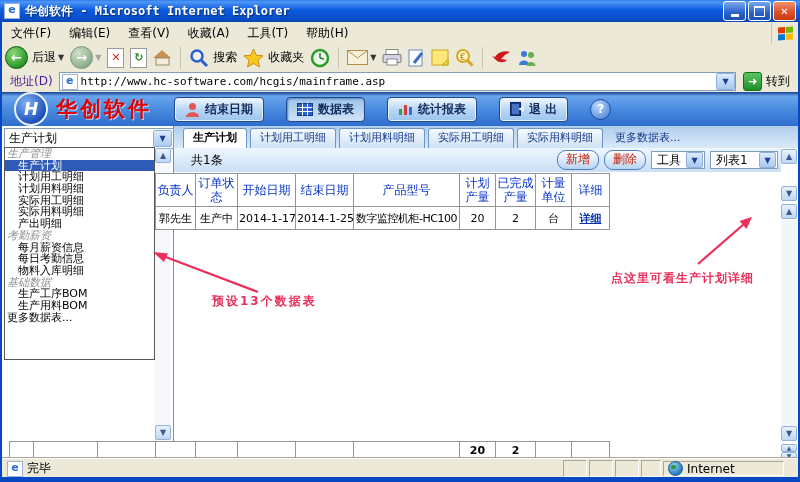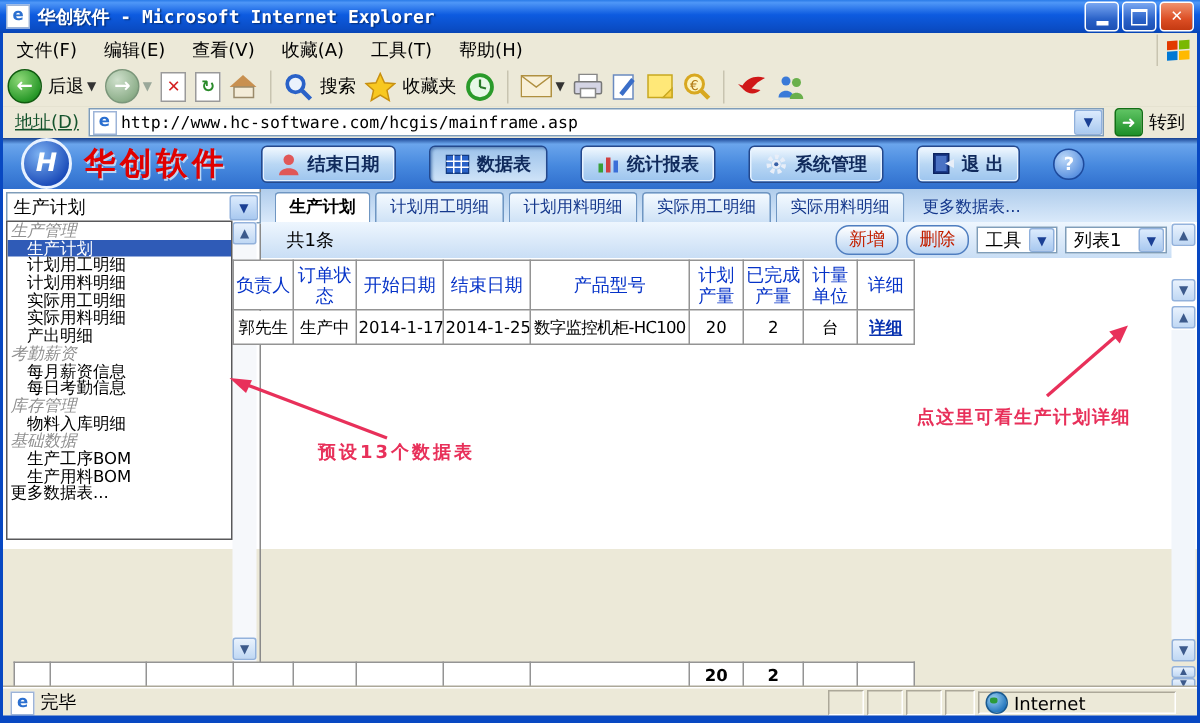--- a/index.html
+++ b/index.html
@@ -43,21 +43,21 @@
   .circ.green{background:radial-gradient(circle at 35% 30%,#8ed878,#2a9a2a 70%,#147014);border:1px solid #0f5a0f;}
   .circ.gray{background:radial-gradient(circle at 35% 30%,#cfe0cc,#8fb08c 70%,#6d8c6c);border:1px solid #7a967a;}
   .ddarrow{font-size:8px;color:#333;margin-left:2px;}
   .doc{width:15px;height:18px;background:#fff;border:1px solid #9a9a9a;display:flex;align-items:center;justify-content:center;
     font-weight:bold;font-size:11px;}
   .lbl{margin-left:4px;}
 
   
   .addressbar{position:absolute;left:2px;top:71px;width:796px;height:21px;background:#ece9d8;
     display:flex;align-items:center;border-bottom:1px solid #b8b4a0;}
-  .addr-label{margin:0 6px 0 8px;color:#14532d;text-decoration:underline;}
+  .addr-label{margin:0 6px 0 8px;color:#4c1d95;}
   .addr-input{flex:1;height:17px;background:#fff;border:1px solid #7f9db9;display:flex;align-items:center;overflow:hidden;}
   .addr-input .url{font-family:"DejaVu Sans Mono",monospace;font-size:11px;white-space:nowrap;margin-left:3px;}
   .addr-drop{width:17px;height:15px;margin-left:auto;background:linear-gradient(180deg,#dcebfd,#a9c9f0);
     border:1px solid #8fb0dc;border-radius:2px;color:#1a3f94;font-size:8px;display:flex;align-items:center;justify-content:center;}
   .gobtn{display:flex;align-items:center;margin:0 8px 0 7px;}
   .gocirc{width:17px;height:17px;border-radius:3px;background:linear-gradient(180deg,#5fc463,#1d8f28);
     border:1px solid #127016;color:#fff;font-weight:bold;font-size:11px;display:flex;align-items:center;justify-content:center;}
 
   
   .appheader{position:absolute;left:2px;top:92px;width:796px;height:34px;
@@ -71,21 +71,21 @@
   .navbtn{height:23px;padding:0 10px;margin-left:22px;border:1px solid #24488c;border-radius:4px;
     background:linear-gradient(180deg,#f2f9ff,#b9d7f4 50%,#9cc4ee);
     box-shadow:inset 0 0 0 1px #e6f2ff;display:flex;align-items:center;gap:5px;
     font-weight:bold;color:#102a5c;font-size:12px;}
   .navbtn.pressed{background:linear-gradient(180deg,#9cc2ea,#cfe3f8);box-shadow:inset 1px 1px 2px #5a84b8;}
   .helpcirc{width:19px;height:19px;border-radius:50%;margin-left:22px;
     background:radial-gradient(circle at 35% 30%,#bcd8f8,#3a7ad8);border:1px solid #1e4a9c;
     color:#fff;font-weight:bold;font-size:12px;display:flex;align-items:center;justify-content:center;}
 
   
-  .content{position:absolute;left:2px;top:126px;width:796px;height:240px;background:#fff;}
+  .content{position:absolute;left:2px;top:126px;width:796px;height:332px;background:#fff;}
   .vsplit{position:absolute;left:171px;top:0;width:1px;height:332px;background:#8a8a8a;}
 
   
   .side-combo{position:absolute;left:2px;top:2px;width:168px;height:19px;background:#fff;
     border:1px solid #7f9db9;display:flex;align-items:center;}
   .side-combo .val{margin-left:4px;}
   .combo-btn{width:17px;height:15px;margin-left:auto;margin-right:1px;
     background:linear-gradient(180deg,#dcebfd,#a9c9f0);border:1px solid #8fb0dc;border-radius:2px;
     color:#1a3f94;font-size:8px;display:flex;align-items:center;justify-content:center;}
   .sidescroll{position:absolute;left:153px;top:22px;width:16px;height:308px;background:#f6f8fb;}
@@ -152,21 +152,21 @@
   .note{position:absolute;color:#e8305a;font-weight:bold;font-size:12px;letter-spacing:2px;z-index:5;white-space:nowrap;}
   .note1{left:212px;top:293px;}
   .note2{left:611px;top:270px;letter-spacing:1px;}
 
   
   .statusbar{position:absolute;left:2px;top:458px;width:796px;height:19px;background:#ece9d8;
     border-top:1px solid #fff;display:flex;align-items:center;box-shadow:0 -1px 0 #aca899;}
   .statusbar .stxt{margin-left:4px;}
   .spanel{height:15px;border:1px solid;border-color:#aca899 #fff #fff #aca899;margin-left:2px;}
   .sp1{width:22px;margin-left:auto;} .sp2{width:22px;} .sp3{width:22px;} .sp4{width:18px;}
-  .spnet{width:132px;display:flex;align-items:center;gap:4px;padding-left:4px;box-sizing:border-box;margin-right:14px;}
+  .spnet{width:121px;display:flex;align-items:center;gap:4px;padding-left:4px;box-sizing:border-box;margin-right:14px;}
   .globe{width:13px;height:13px;border-radius:50%;background:radial-gradient(circle at 35% 30%,#9ad0f0,#2a7ac0 70%);
     border:1px solid #1a5a90;position:relative;flex:0 0 auto;}
   .globe::after{content:"";position:absolute;left:2px;top:3px;width:5px;height:4px;background:#2a9a3a;border-radius:40%;}
 
   
   .brd-l{position:absolute;left:0;top:22px;width:2px;height:460px;background:#0848c2;}
   .brd-r{position:absolute;left:798px;top:22px;width:2px;height:460px;background:#0848c2;}
   .brd-b{position:absolute;left:0;top:477px;width:800px;height:5px;background:#0848c2;}
 
   svg text{font-family:"DejaVu Sans",sans-serif;}
@@ -333,28 +333,20 @@
         </svg>
       <span>数据表</span>
     </span>
     <span class="navbtn">
       <svg width="15" height="14">
           <rect x="1" y="7" width="3" height="6" fill="#38a038"></rect>
           <rect x="6" y="3" width="3" height="10" fill="#d04040"></rect>
           <rect x="11" y="5" width="3" height="8" fill="#3a6ed8"></rect>
         </svg>
       <span>统计报表</span>
-    </span>
-    <span class="navbtn">
-      <svg width="15" height="15">
-          <circle cx="7.5" cy="7.5" r="5" fill="none" stroke="#e8eef8" stroke-width="3" stroke-dasharray="2.5,2"></circle>
-          <circle cx="7.5" cy="7.5" r="3" fill="#e8eef8"></circle>
-          <circle cx="7.5" cy="7.5" r="1.4" fill="#3a62a8"></circle>
-        </svg>
-      <span>系统管理</span>
     </span>
     <span class="navbtn">
       <svg width="14" height="14">
           <rect x="0.5" y="0.5" width="10" height="13" fill="#1a3a8c" stroke="#0c2460"></rect>
           <rect x="2" y="2" width="7" height="10" fill="#4a72c4"></rect>
           <polygon points="8,7 14,4 14,10" fill="#e8eef8"></polygon>
         </svg>
       <span>退 出</span>
     </span>
     <span class="helpcirc">?</span>
@@ -375,21 +367,20 @@
       <div class="lrow cat">生产管理</div>
       <div class="lrow sel">生产计划</div>
       <div class="lrow item">计划用工明细</div>
       <div class="lrow item">计划用料明细</div>
       <div class="lrow item">实际用工明细</div>
       <div class="lrow item">实际用料明细</div>
       <div class="lrow item">产出明细</div>
       <div class="lrow cat">考勤薪资</div>
       <div class="lrow item">每月薪资信息</div>
       <div class="lrow item">每日考勤信息</div>
-      <div class="lrow cat">库存管理</div>
       <div class="lrow item">物料入库明细</div>
       <div class="lrow cat">基础数据</div>
       <div class="lrow item">生产工序BOM</div>
       <div class="lrow item">生产用料BOM</div>
       <div class="lrow footer">更多数据表...</div>
     </div>
 
     <div class="tabbar">
       <span class="tab active">生产计划</span>
       <span class="tab">计划用工明细</span>

